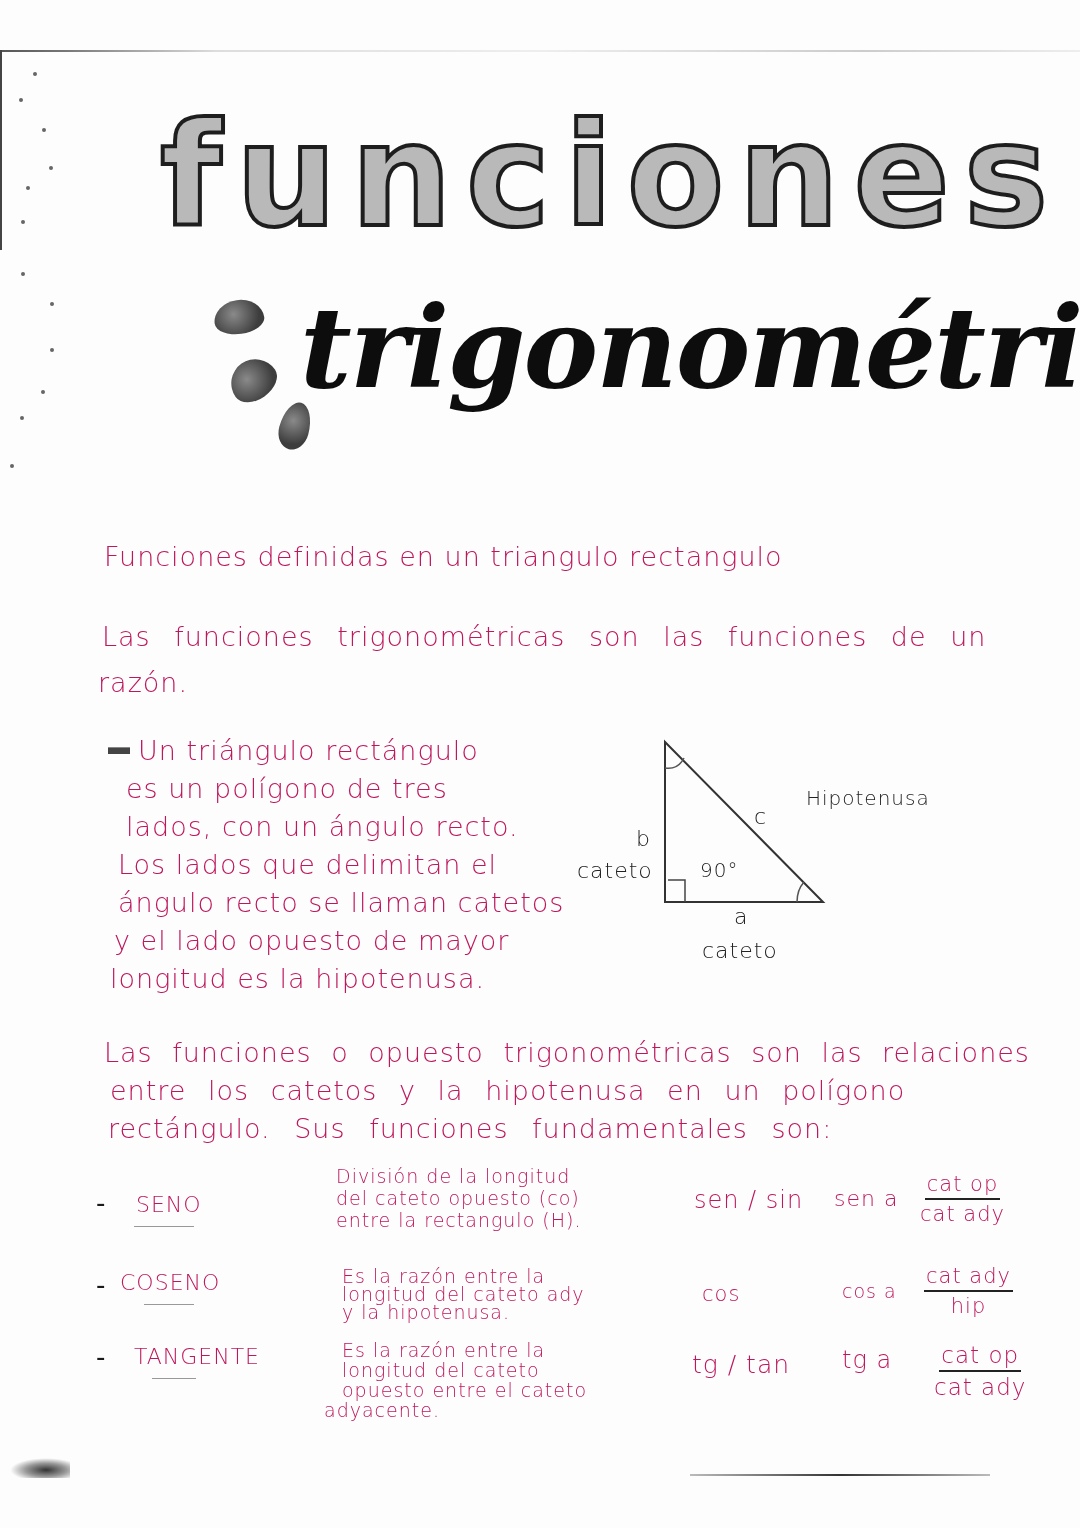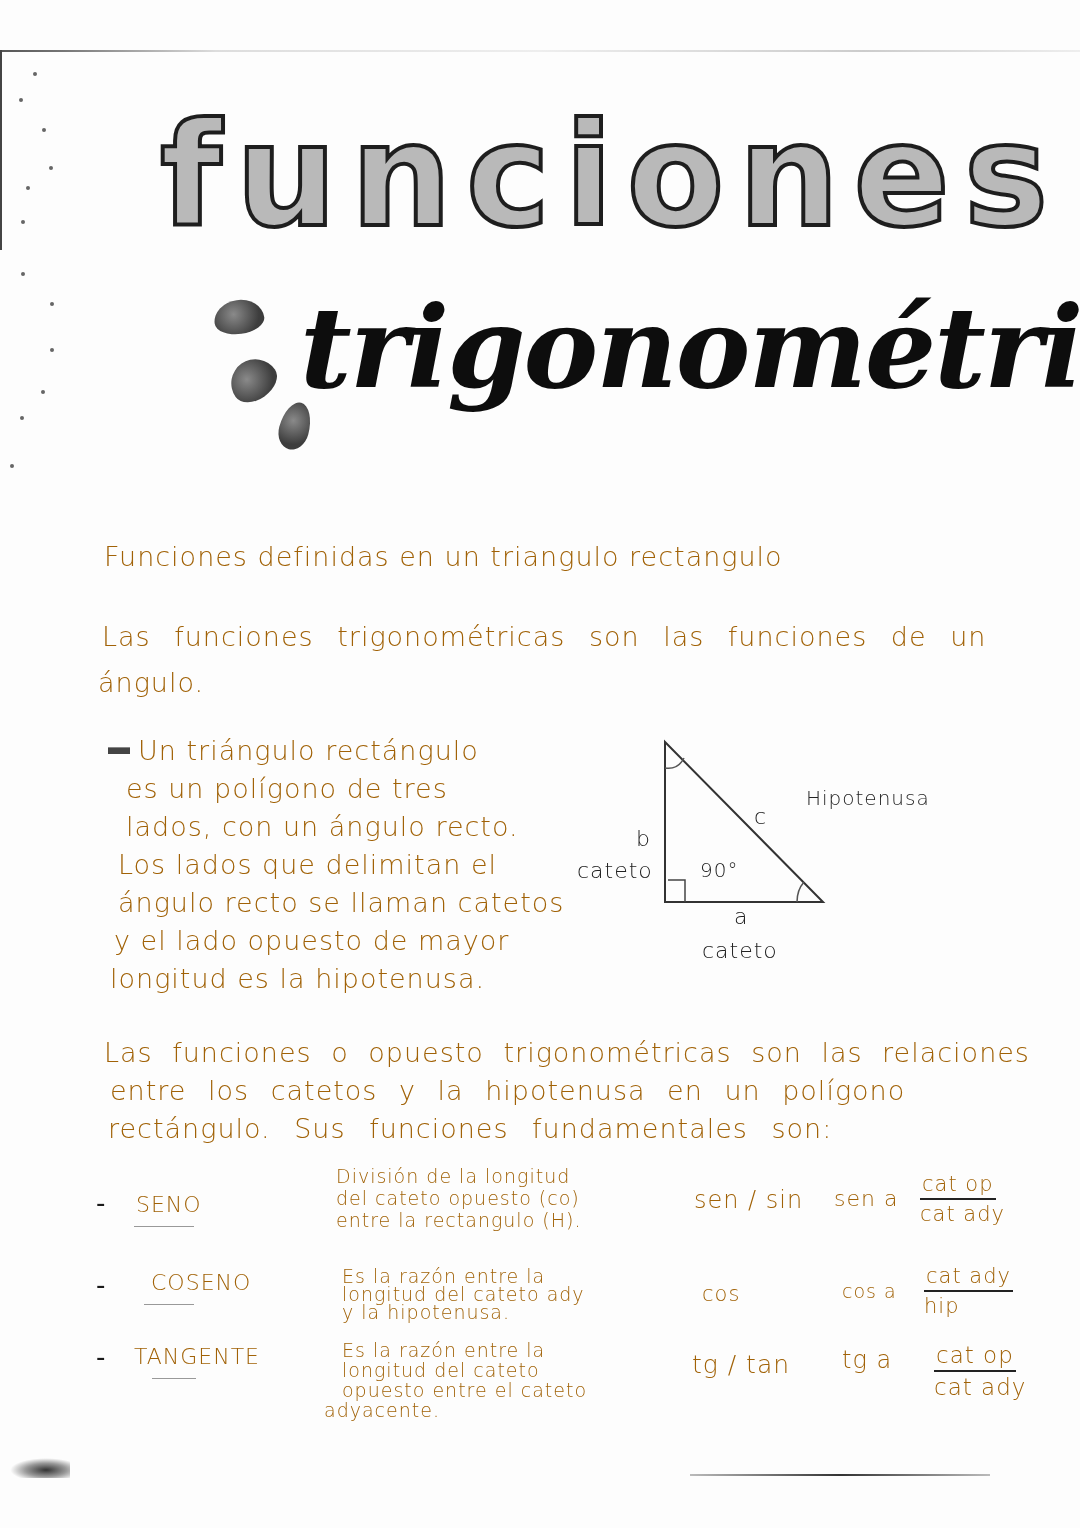--- a/index.html
+++ b/index.html
@@ -3,21 +3,21 @@
 <meta charset="utf-8">
 <style>
   html, body { margin:0; padding:0; }
   body {
     width:1080px; height:1528px; position:relative; overflow:hidden;
     background:#fdfdfd;
     font-family:"DejaVu Sans", sans-serif;
     color:#1a1a1a;
   }
   .abs { position:absolute; }
-  .hand { font-family:"DejaVu Sans", sans-serif; font-weight:300; letter-spacing:1px; color:#a16207; }
+  .hand { font-family:"DejaVu Sans", sans-serif; font-weight:300; letter-spacing:1px; color:#be185d; }
   
   .top-rule { left:0; top:50px; width:1080px; height:2px; background:linear-gradient(90deg,#555 0,#777 6%,#ddd 20%,#eee 50%,#ccc 80%,#eee 100%); }
   .left-rule { left:0; top:50px; width:2px; height:200px; background:#444; }
   .dot { width:4px; height:4px; border-radius:50%; background:#666; }
 
   
   .title1 {
     left:160px; top:96px; width:720px; height:160px;
     font-family:"DejaVu Sans", sans-serif; font-size:142px; font-weight:bold;
     letter-spacing:14px; color:#b9b9b9;
@@ -35,21 +35,21 @@
   
   .tri-label { font-size:22px; color:#222; }
 
   
   .row-dash { font-size:26px; }
   .row-name { font-size:22px; letter-spacing:1px; }
   .row-underline { height:1px; background:#999; }
   .row-desc { font-size:19px; line-height:20px; white-space:nowrap; }
   .row-abbr { font-size:24px; }
   .row-form { font-size:22px; }
-  .frac { display:flex; flex-direction:column; align-items:flex-start; font-size:21px; }
+  .frac { display:flex; flex-direction:column; align-items:center; font-size:21px; }
   .frac .num { padding:0 2px 2px; border-bottom:2px solid #222; }
   .frac .den { padding-top:2px; }
 
   .bottom-rule { left:690px; top:1474px; width:300px; height:2px; background:linear-gradient(90deg,#bbb,#333 50%,#bbb); }
   .page-mark { left:10px; top:1458px; width:60px; height:20px; background:radial-gradient(ellipse at 60% 60%, #333, #999 40%, transparent 70%); }
 </style>
 </head>
 <body>
 
 <div class="abs top-rule"></div>
@@ -69,21 +69,21 @@
 
 <div class="abs title1">funciones</div>
 <div class="abs leaf" style="left:214px;top:300px;width:50px;height:34px;transform:rotate(-8deg)"></div>
 <div class="abs leaf" style="left:229px;top:360px;width:48px;height:40px;transform:rotate(-35deg)"></div>
 <div class="abs leaf" style="left:280px;top:402px;width:30px;height:48px;transform:rotate(15deg)"></div>
 <div class="abs title2">trigonométricas</div>
 
 <div class="abs hand line-text" style="left:104px;top:538px">Funciones definidas en un triangulo rectangulo</div>
 
 <div class="abs hand line-text" style="left:102px;top:618px;word-spacing:14px">Las funciones trigonométricas son las funciones de un</div>
-<div class="abs hand line-text" style="left:98px;top:664px">ángulo.</div>
+<div class="abs hand line-text" style="left:98px;top:664px">razón.</div>
 
 <div class="abs hand" style="left:108px;top:734px;font-size:22px;color:#444">▬</div>
 <div class="abs hand line-text" style="left:138px;top:732px">Un triángulo rectángulo</div>
 <div class="abs hand line-text" style="left:126px;top:770px">es un polígono de tres</div>
 <div class="abs hand line-text" style="left:126px;top:808px">lados, con un ángulo recto.</div>
 <div class="abs hand line-text" style="left:118px;top:846px">Los lados que delimitan el</div>
 <div class="abs hand line-text" style="left:118px;top:884px">ángulo recto se llaman catetos</div>
 <div class="abs hand line-text" style="left:114px;top:922px">y el lado opuesto de mayor</div>
 <div class="abs hand line-text" style="left:110px;top:960px">longitud es la hipotenusa.</div>
 
@@ -112,21 +112,21 @@
 <div class="abs hand row-desc" style="left:336px;top:1188px">del cateto opuesto (co)</div>
 <div class="abs hand row-desc" style="left:336px;top:1210px">entre la rectangulo (H).</div>
 <div class="abs hand row-abbr" style="left:694px;top:1186px">sen / sin</div>
 <div class="abs hand row-form" style="left:834px;top:1186px">sen a</div>
 <div class="abs frac hand" style="left:920px;top:1172px">
   <span class="num">cat op</span>
   <span class="den">cat ady</span>
 </div>
 
 <div class="abs row-dash" style="left:96px;top:1270px">-</div>
-<div class="abs hand row-name" style="left:151px;top:1270px">COSENO</div>
+<div class="abs hand row-name" style="left:120px;top:1270px">COSENO</div>
 <div class="abs row-underline" style="left:144px;top:1304px;width:50px"></div>
 <div class="abs hand row-desc" style="left:342px;top:1266px">Es la razón entre la</div>
 <div class="abs hand row-desc" style="left:342px;top:1284px">longitud del cateto ady</div>
 <div class="abs hand row-desc" style="left:342px;top:1302px">y la hipotenusa.</div>
 <div class="abs hand row-abbr" style="left:702px;top:1282px;font-size:21px">cos</div>
 <div class="abs hand row-form" style="left:842px;top:1280px;font-size:19px">cos a</div>
 <div class="abs frac hand" style="left:924px;top:1264px">
   <span class="num">cat ady</span>
   <span class="den">hip</span>
 </div>

